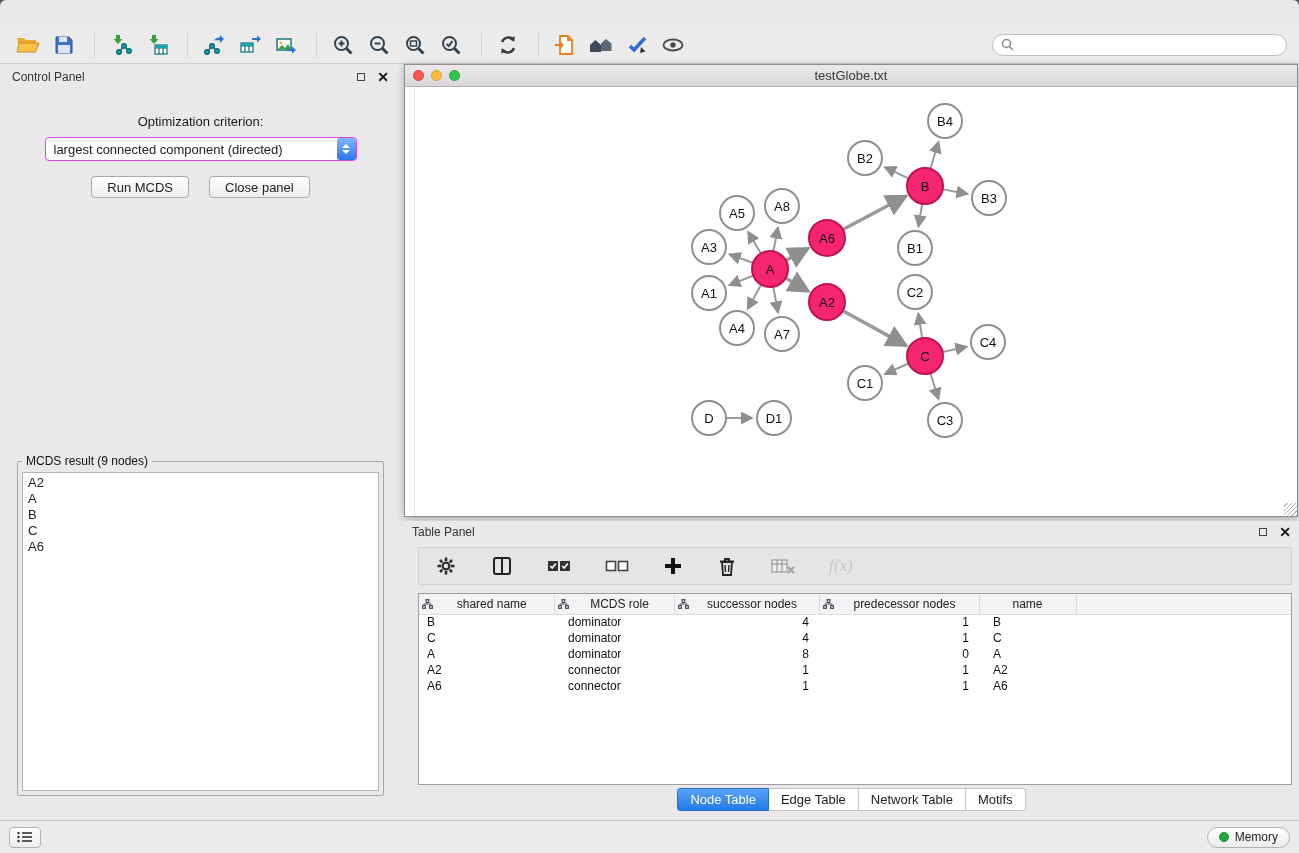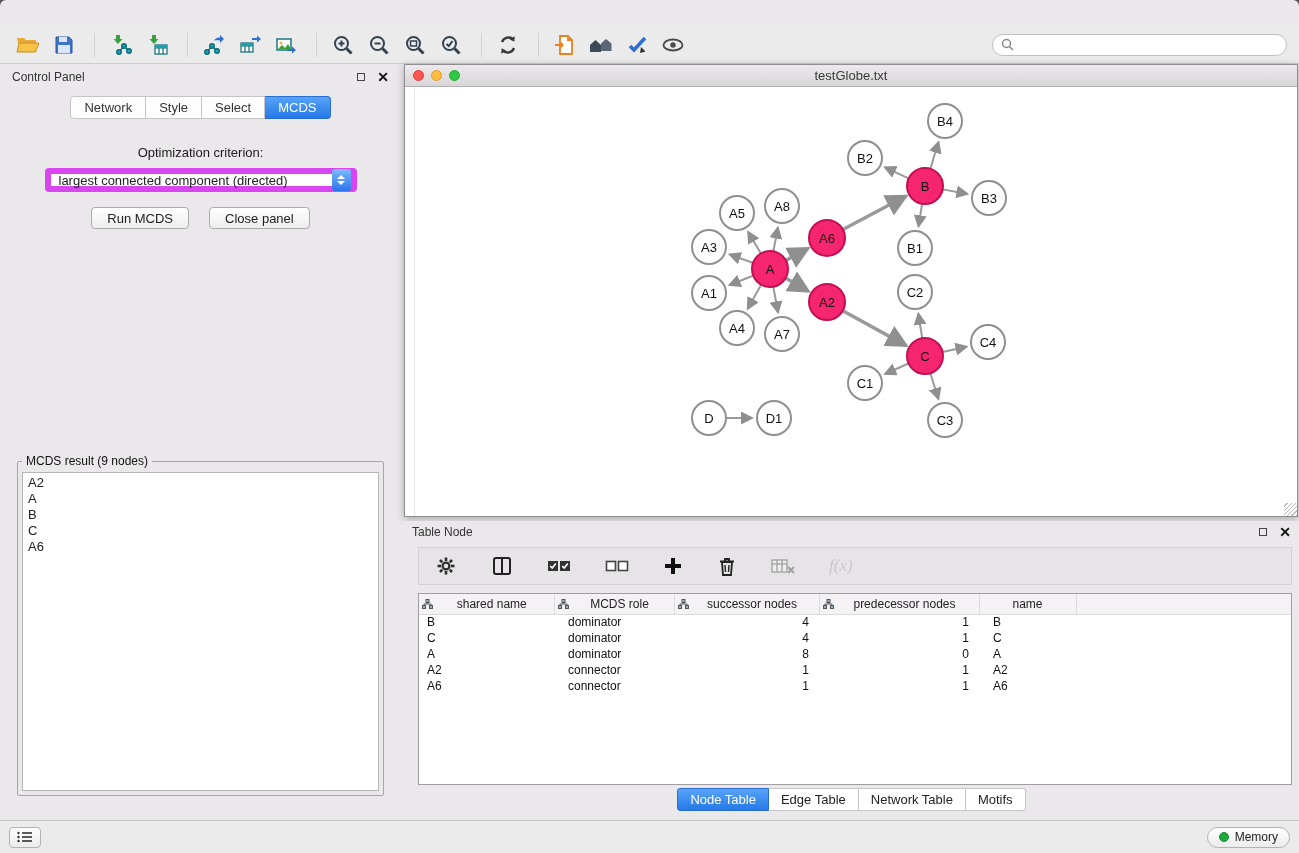--- a/index.html
+++ b/index.html
@@ -29,21 +29,21 @@
   .panel-header{height:22px;display:flex;align-items:center;padding:0 8px;font-size:12px;color:#333;}
   .panel-header .ph-title{flex:1;}
   .float-box{width:8px;height:8px;border:1px solid #444;margin-right:12px;}
   .close-x{font-weight:bold;font-size:14px;color:#111;line-height:14px;}
   .seg{display:flex;justify-content:center;margin-top:8px;}
   .seg-item{font-size:13px;padding:3px 13px;background:#fdfdfd;border:1px solid #c6c4c6;border-left:none;color:#333;}
   .seg-item:first-child{border-left:1px solid #c6c4c6;border-radius:4px 0 0 4px;}
   .seg-item:last-child{border-radius:0 4px 4px 0;}
   .seg-item.selected{background:linear-gradient(#58a3f8,#2579e8);border-color:#2a6fd0;color:#fff;}
   .opt-label{text-align:center;margin-top:26px;font-size:13px;color:#1a1a1a;}
-  .combo{width:312px;height:24px;margin:8px auto 0;background:#fff;border:6px solid #d946ef;border-radius:4px;
+  .combo{width:312px;height:24px;margin:8px auto 0;background:#fff;border:1px solid #d946ef;border-radius:4px;
     display:flex;align-items:center;}
   .combo-text{flex:1;padding-left:8px;font-size:13px;white-space:nowrap;overflow:hidden;}
   .combo-stepper{width:19px;height:22px;border-radius:3px;background:linear-gradient(#7fbafc,#2a74ec);
     margin-right:0px;display:flex;flex-direction:column;align-items:center;justify-content:center;gap:2px;}
   .tri-up{width:0;height:0;border-left:4px solid transparent;border-right:4px solid transparent;border-bottom:4px solid #fff;}
   .tri-down{width:0;height:0;border-left:4px solid transparent;border-right:4px solid transparent;border-top:4px solid #fff;}
   .btn-row{display:flex;justify-content:center;gap:20px;margin-top:15px;}
   .mac-btn{height:22px;padding:0 15px;background:linear-gradient(#ffffff,#ededed);border:1px solid #acaaac;
     border-radius:4px;font-size:13px;color:#222;display:flex;align-items:center;}
   fieldset.result{position:absolute;left:13px;right:13px;top:388px;height:342px;border:1px solid #a8a6a8;
@@ -257,26 +257,20 @@
       <input type="text" placeholder="" style="">
     </div>
   </div>
 
   <div class="control-panel">
     <div class="panel-header">
       <span class="ph-title">Control Panel</span>
       <span class="float-box"></span>
       <span class="close-x">✕</span>
     </div>
-    <div class="seg">
-      <span class="seg-item">Network</span>
-      <span class="seg-item">Style</span>
-      <span class="seg-item">Select</span>
-      <span class="seg-item selected">MCDS</span>
-    </div>
     <div class="opt-label">Optimization criterion:</div>
     <div class="combo">
       <span class="combo-text">largest connected component (directed)</span>
       <span class="combo-stepper">
         <span class="tri-up"></span>
           <span class="tri-down"></span>
       </span>
     </div>
     <div class="btn-row">
       <button class="mac-btn">Run MCDS</button>
@@ -376,21 +370,21 @@
             <circle cx="369" cy="331" r="17" fill="#ffffff" stroke="#8f8f8f" stroke-width="2"></circle>
             <text x="369" y="331" text-anchor="middle" dominant-baseline="central" font-size="13" fill="#111111">D1</text>
           </g>
       </svg>
       <div class="resize-grip"></div>
     </div>
   </div>
 
   <div class="table-panel">
     <div class="panel-header">
-      <span class="ph-title">Table Node</span>
+      <span class="ph-title">Table Panel</span>
       <span class="float-box"></span>
       <span class="close-x">✕</span>
     </div>
     <div class="tp-toolbar">
       <span class="tpi">
         <svg width="22" height="22" viewBox="0 0 22 22">
             <circle cx="11" cy="11" r="3.4" fill="none" stroke="#2e2e2e" stroke-width="2.2"></circle>
             <g stroke="#2e2e2e" stroke-width="2.6">
               <line x1="11" y1="2.5" x2="11" y2="6"></line>
               <line x1="11" y1="16" x2="11" y2="19.5"></line>

